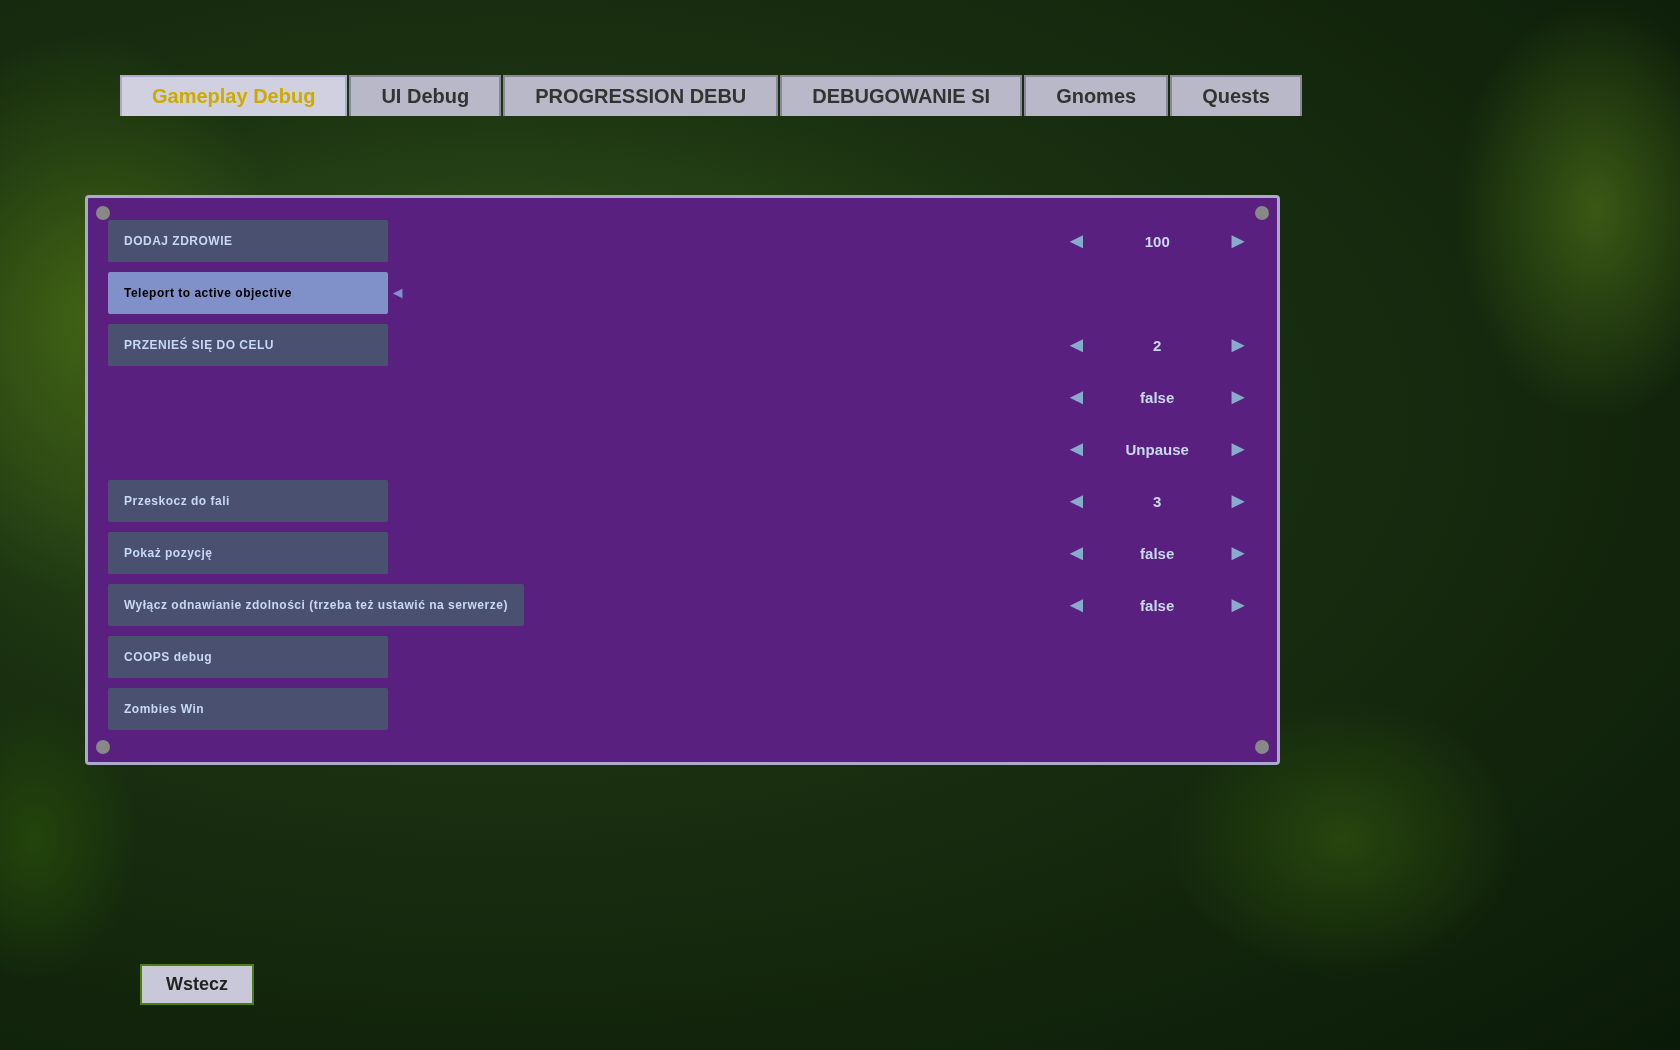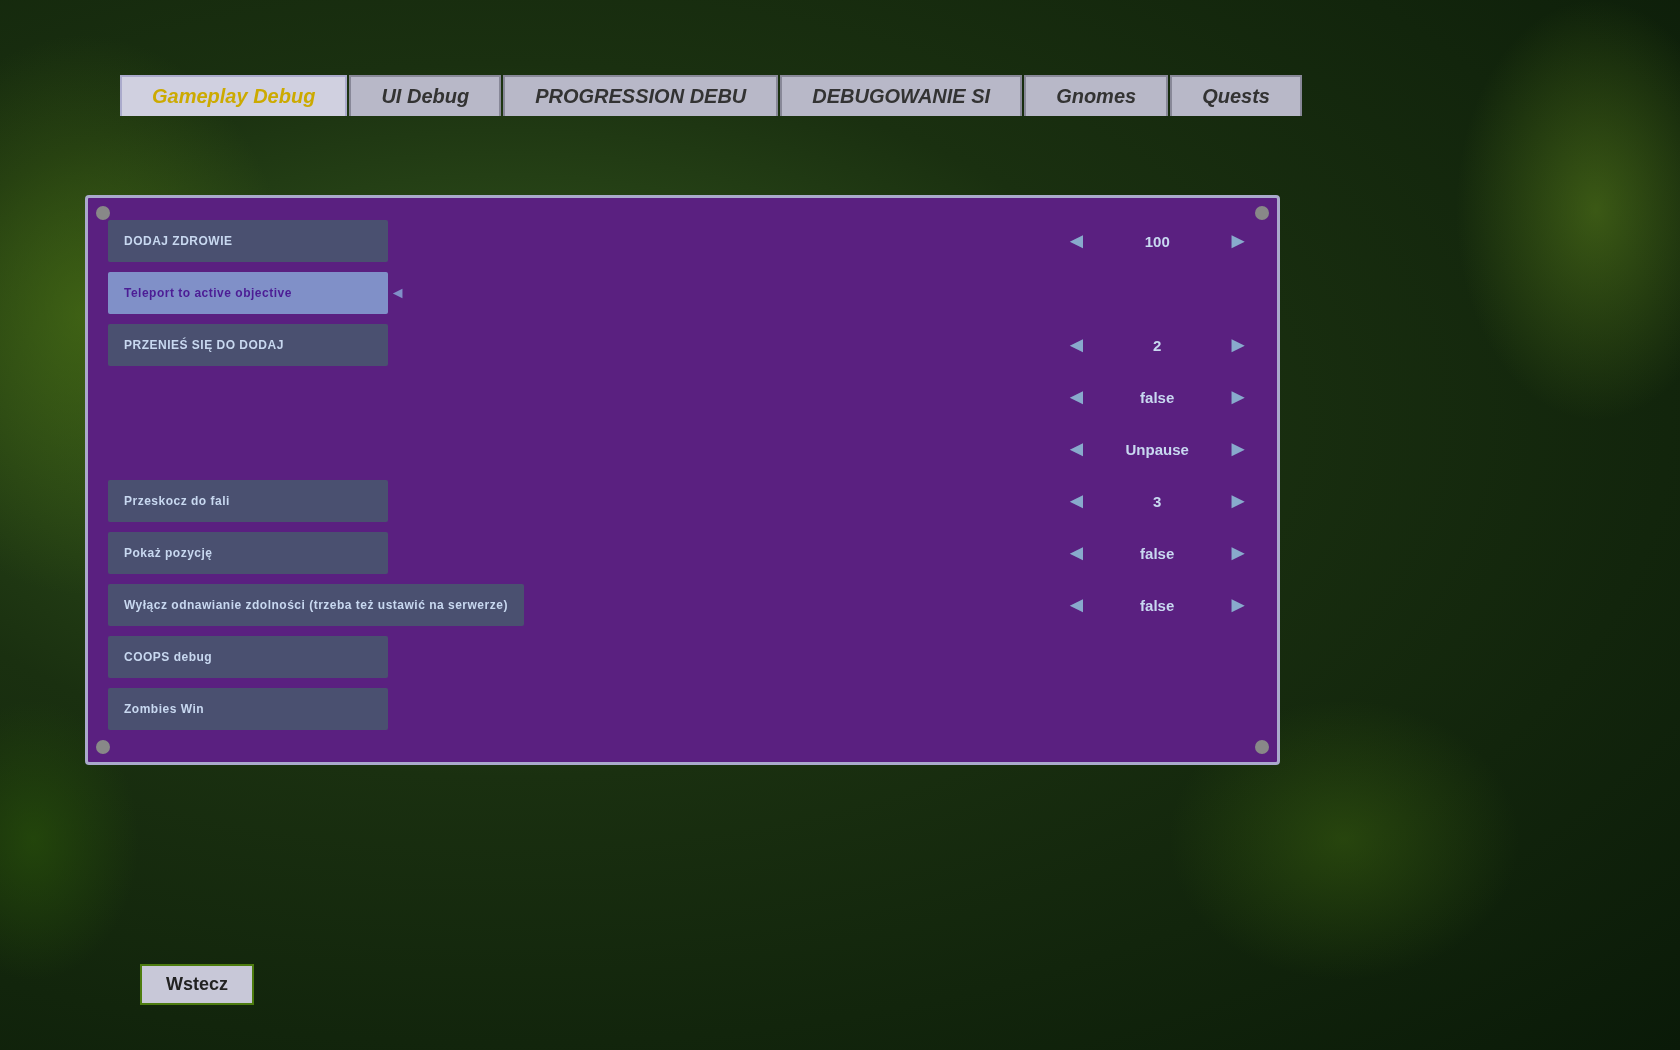--- a/index.html
+++ b/index.html
@@ -51,21 +51,20 @@
       padding: 8px 30px;
       background: #b8b8c8;
       border: 2px solid #888898;
       border-bottom: none;
       font-size: 20px;
       font-weight: bold;
       cursor: pointer;
       color: #333;
       min-width: 120px;
       text-align: right;
-      font-style: italic;
     }
 
     .tab.active {
       background: #d0d0e0;
       color: #ccaa00;
       border-color: #aaaacc;
     }
 
     
     .main-panel {
@@ -111,21 +110,21 @@
       max-width: 700px;
       height: 42px;
       display: flex;
       align-items: center;
       border-radius: 2px;
       letter-spacing: 0.5px;
     }
 
     .menu-label.highlighted {
       background: #8090c8;
-      color: #4c1d95;
+      color: #000000;
       position: relative;
     }
 
     .menu-label.highlighted::after {
       content: '◄';
       position: absolute;
       right: -18px;
       color: #8090c8;
       font-size: 16px;
     }
@@ -202,21 +201,21 @@
           <div class="control-group">
             <button class="arrow-btn">◄</button>
             <span class="control-value">100</span>
             <button class="arrow-btn">►</button>
           </div>
         </div>
         <div class="menu-row no-control">
           <div class="menu-label highlighted">Teleport to active objective</div>
         </div>
         <div class="menu-row">
-          <div class="menu-label">PRZENIEŚ SIĘ DO DODAJ</div>
+          <div class="menu-label">PRZENIEŚ SIĘ DO CELU</div>
           <div class="control-group">
             <button class="arrow-btn">◄</button>
             <span class="control-value">2</span>
             <button class="arrow-btn">►</button>
           </div>
         </div>
         <div class="menu-row">
           <div class="control-group">
             <button class="arrow-btn">◄</button>
             <span class="control-value">false</span>

